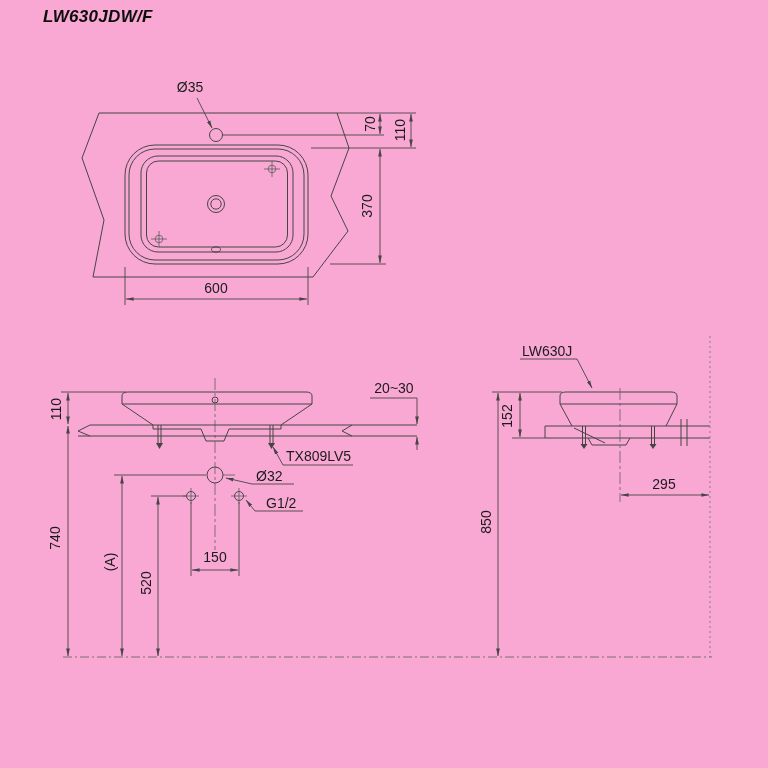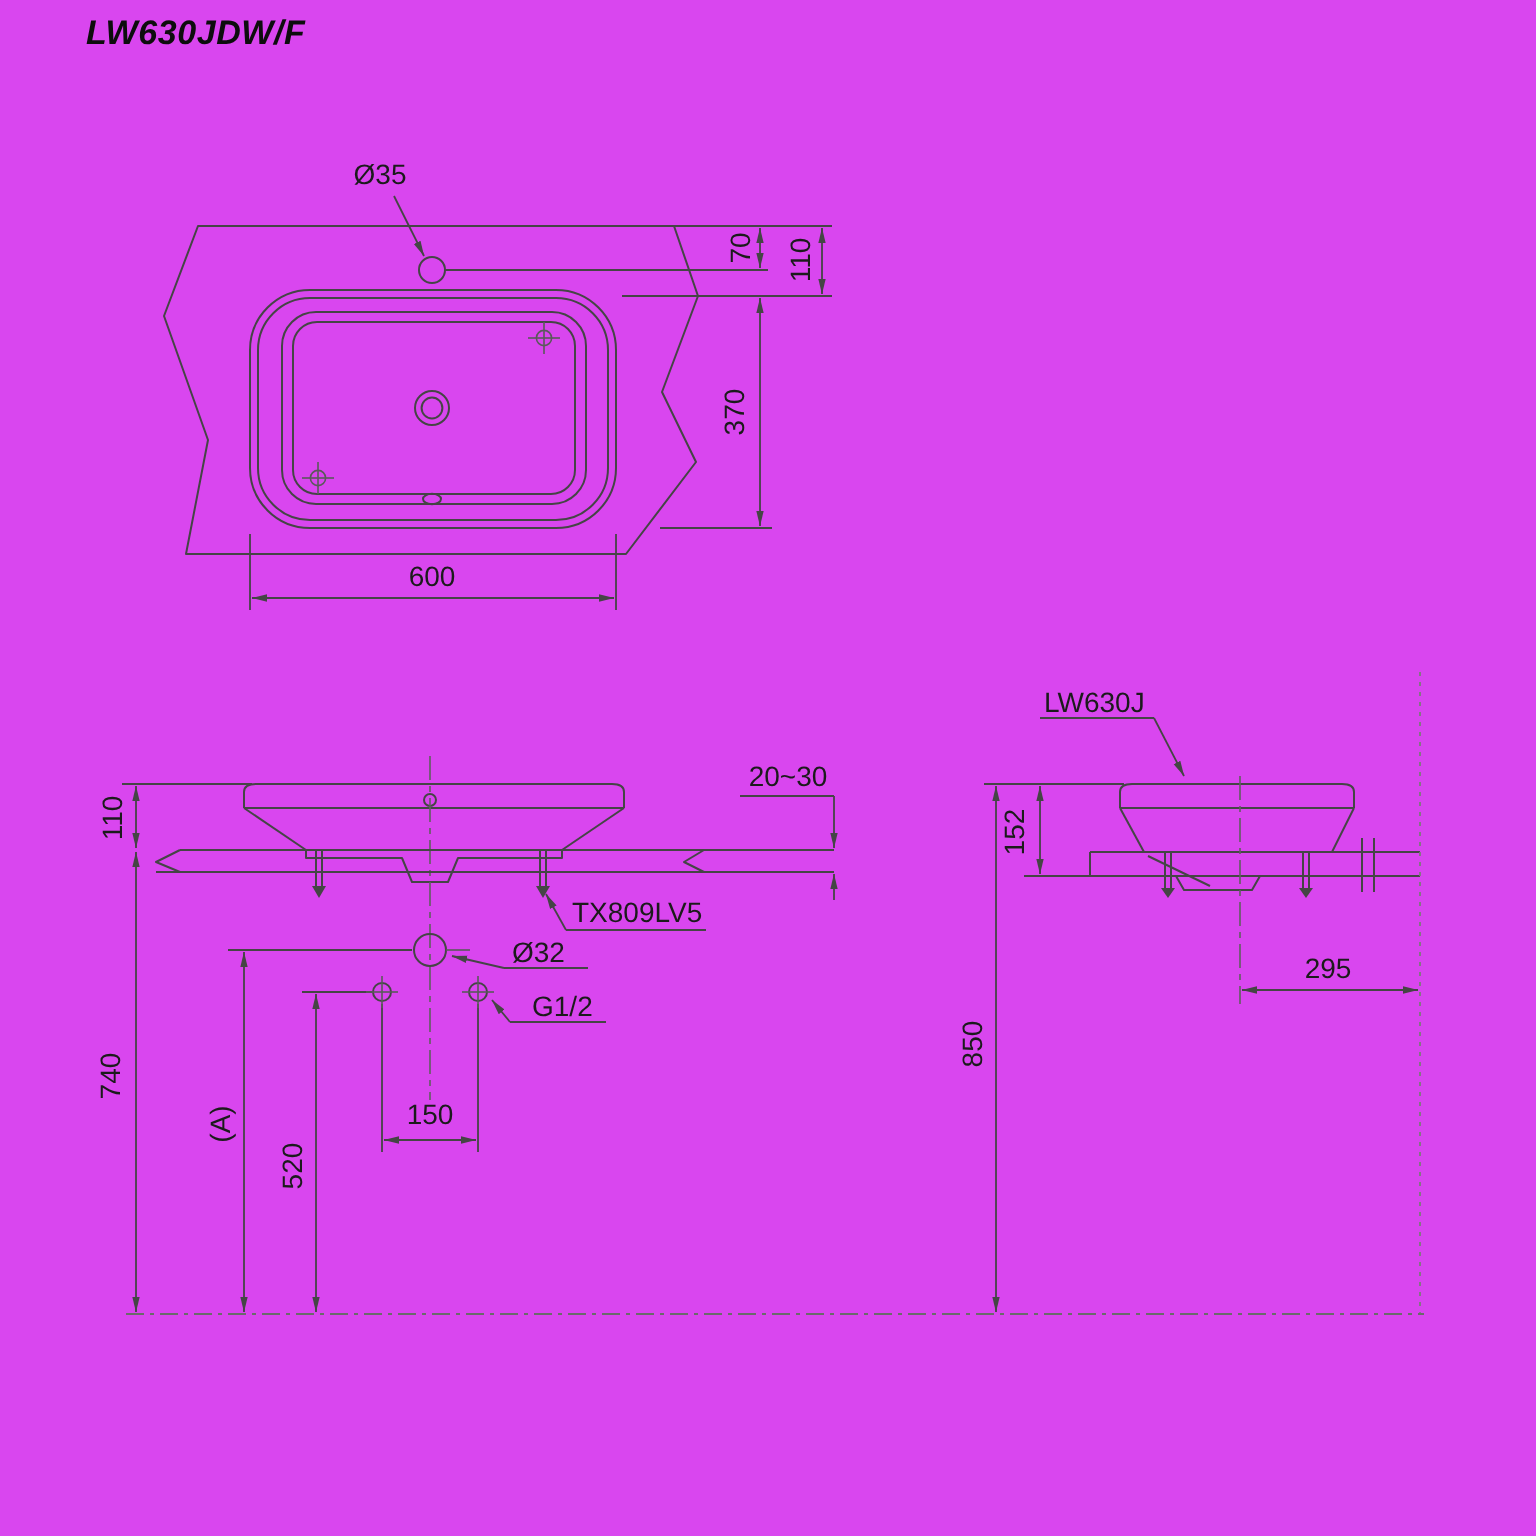--- a/index.html
+++ b/index.html
@@ -1,16 +1,16 @@
 <!DOCTYPE html>
 <html><head>
 <meta charset="utf-8">
 <style>
   html,body{margin:0;padding:0;background:#ffffff;}
-  .page{position:relative;width:768px;height:768px;background:#d946ef;overflow:hidden;}
+  .page{position:relative;width:768px;height:768px;background:#f9a8d4;overflow:hidden;}
   svg{display:block;}
   .ln{stroke:#454545;stroke-width:1;fill:none;stroke-linejoin:round;stroke-linecap:butt;}
   .thin{stroke:#5a5a5a;stroke-width:0.8;fill:none;}
   .dim{stroke:#454545;stroke-width:0.9;fill:none;}
   .cl{stroke:#5f5f5f;stroke-width:0.8;fill:none;stroke-dasharray:12 3 3 3;}
   .wall{stroke:#7a7a7a;stroke-width:0.9;fill:none;stroke-dasharray:2 3;}
   .floor{stroke:#6a6a6a;stroke-width:0.9;fill:none;stroke-dasharray:9 3 2 3;}
   .nut{fill:#454545;stroke:none;}
   text{font-family:"Liberation Sans","DejaVu Sans",sans-serif;font-size:14px;fill:#1b1b1b;}
   .ttl{font-size:17px;font-weight:bold;font-style:italic;letter-spacing:.3px;fill:#0d0d0d;}

